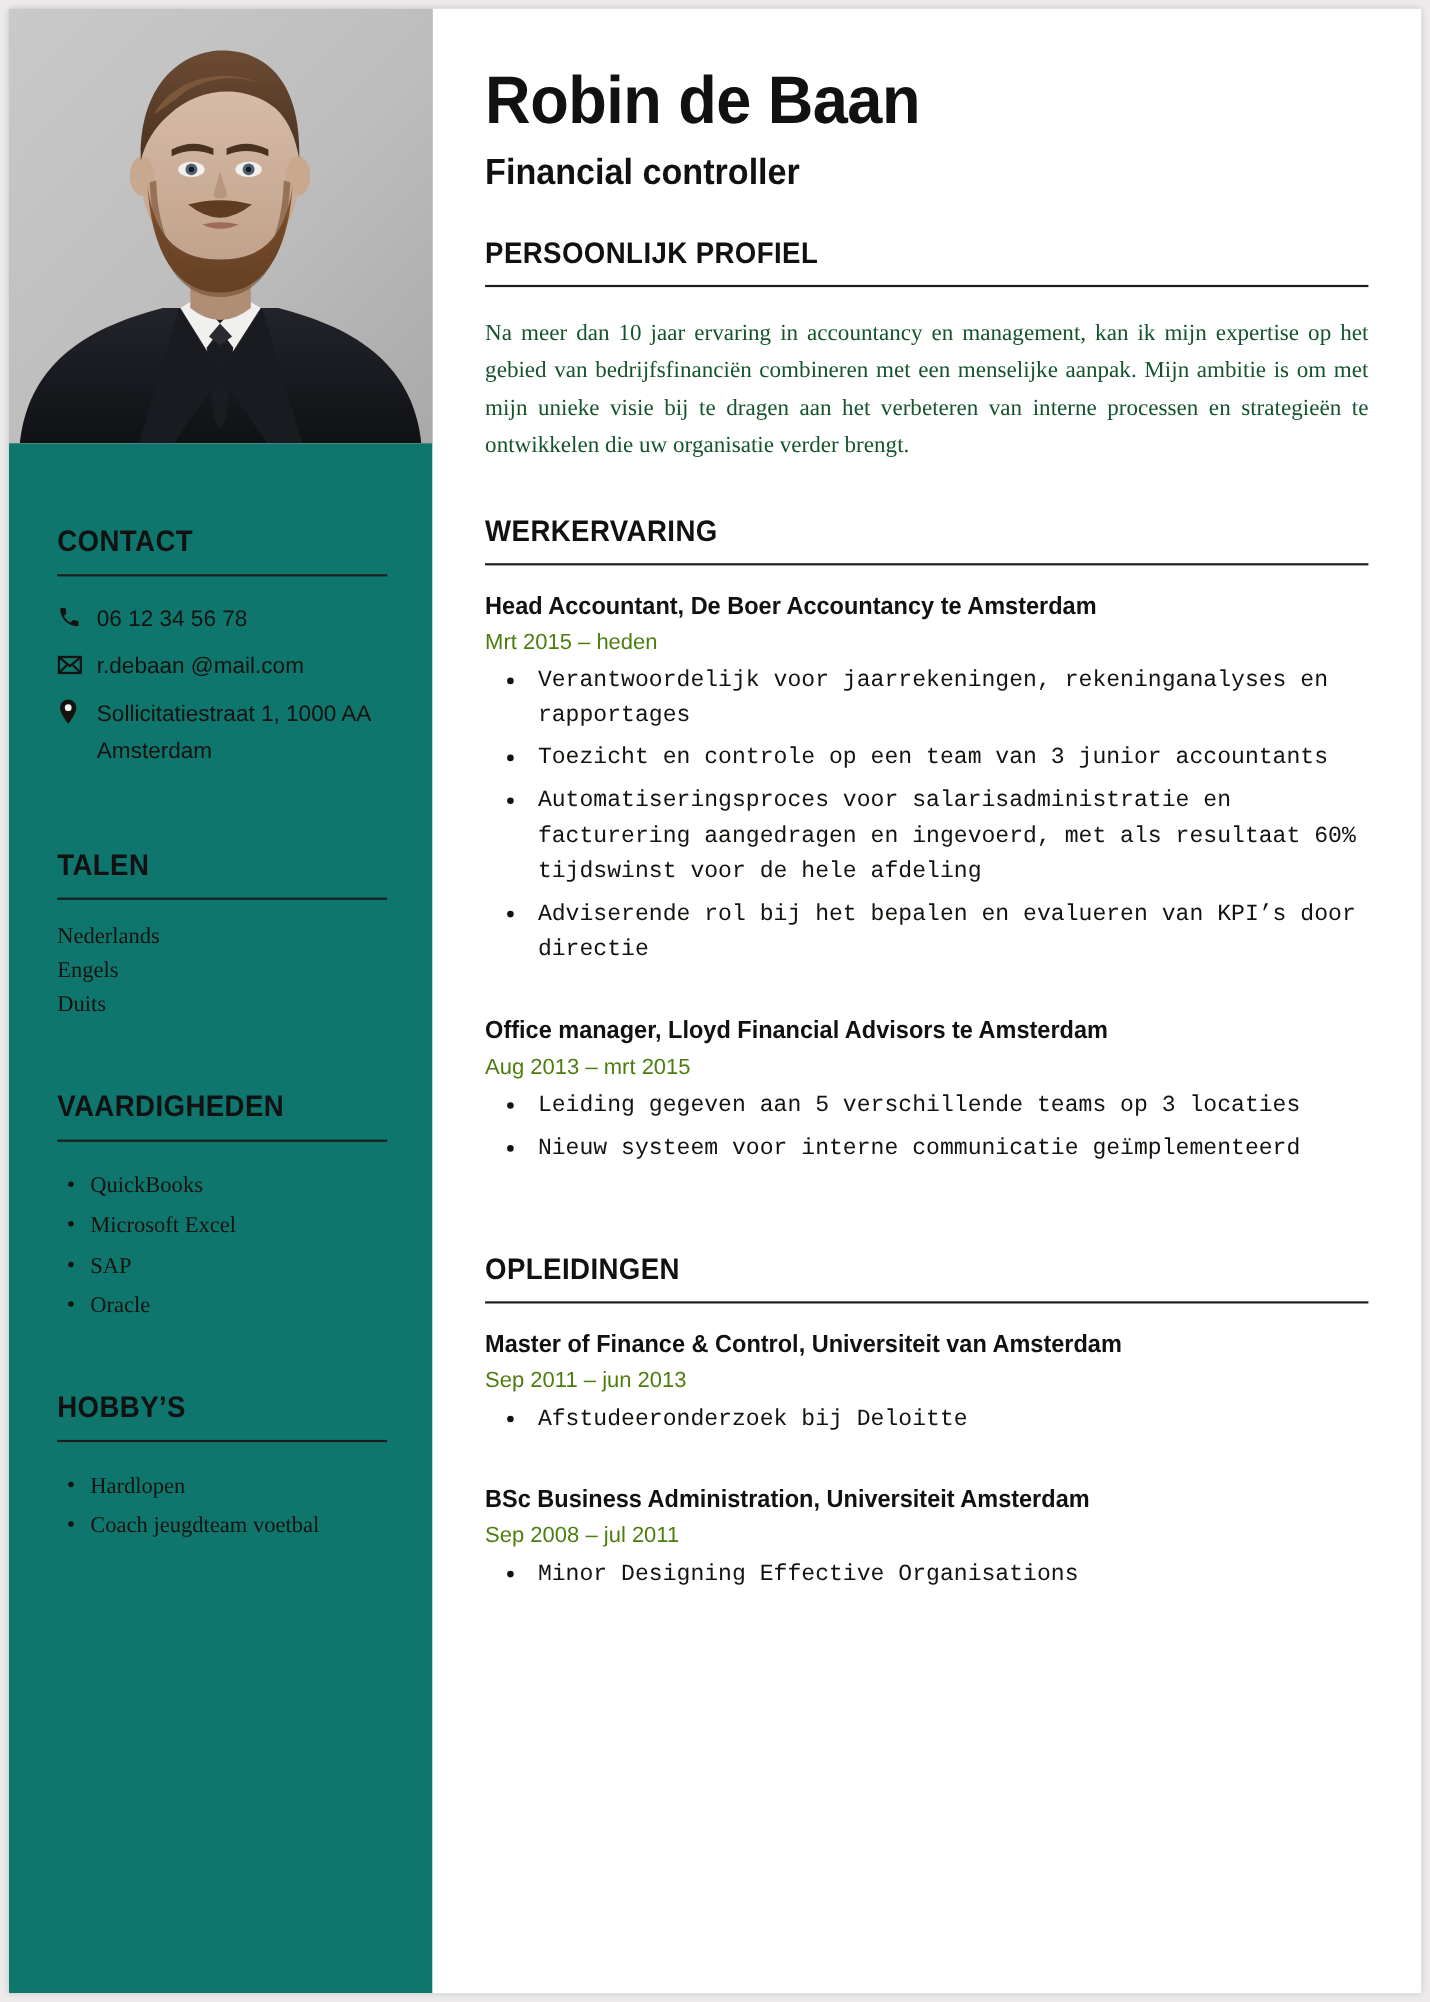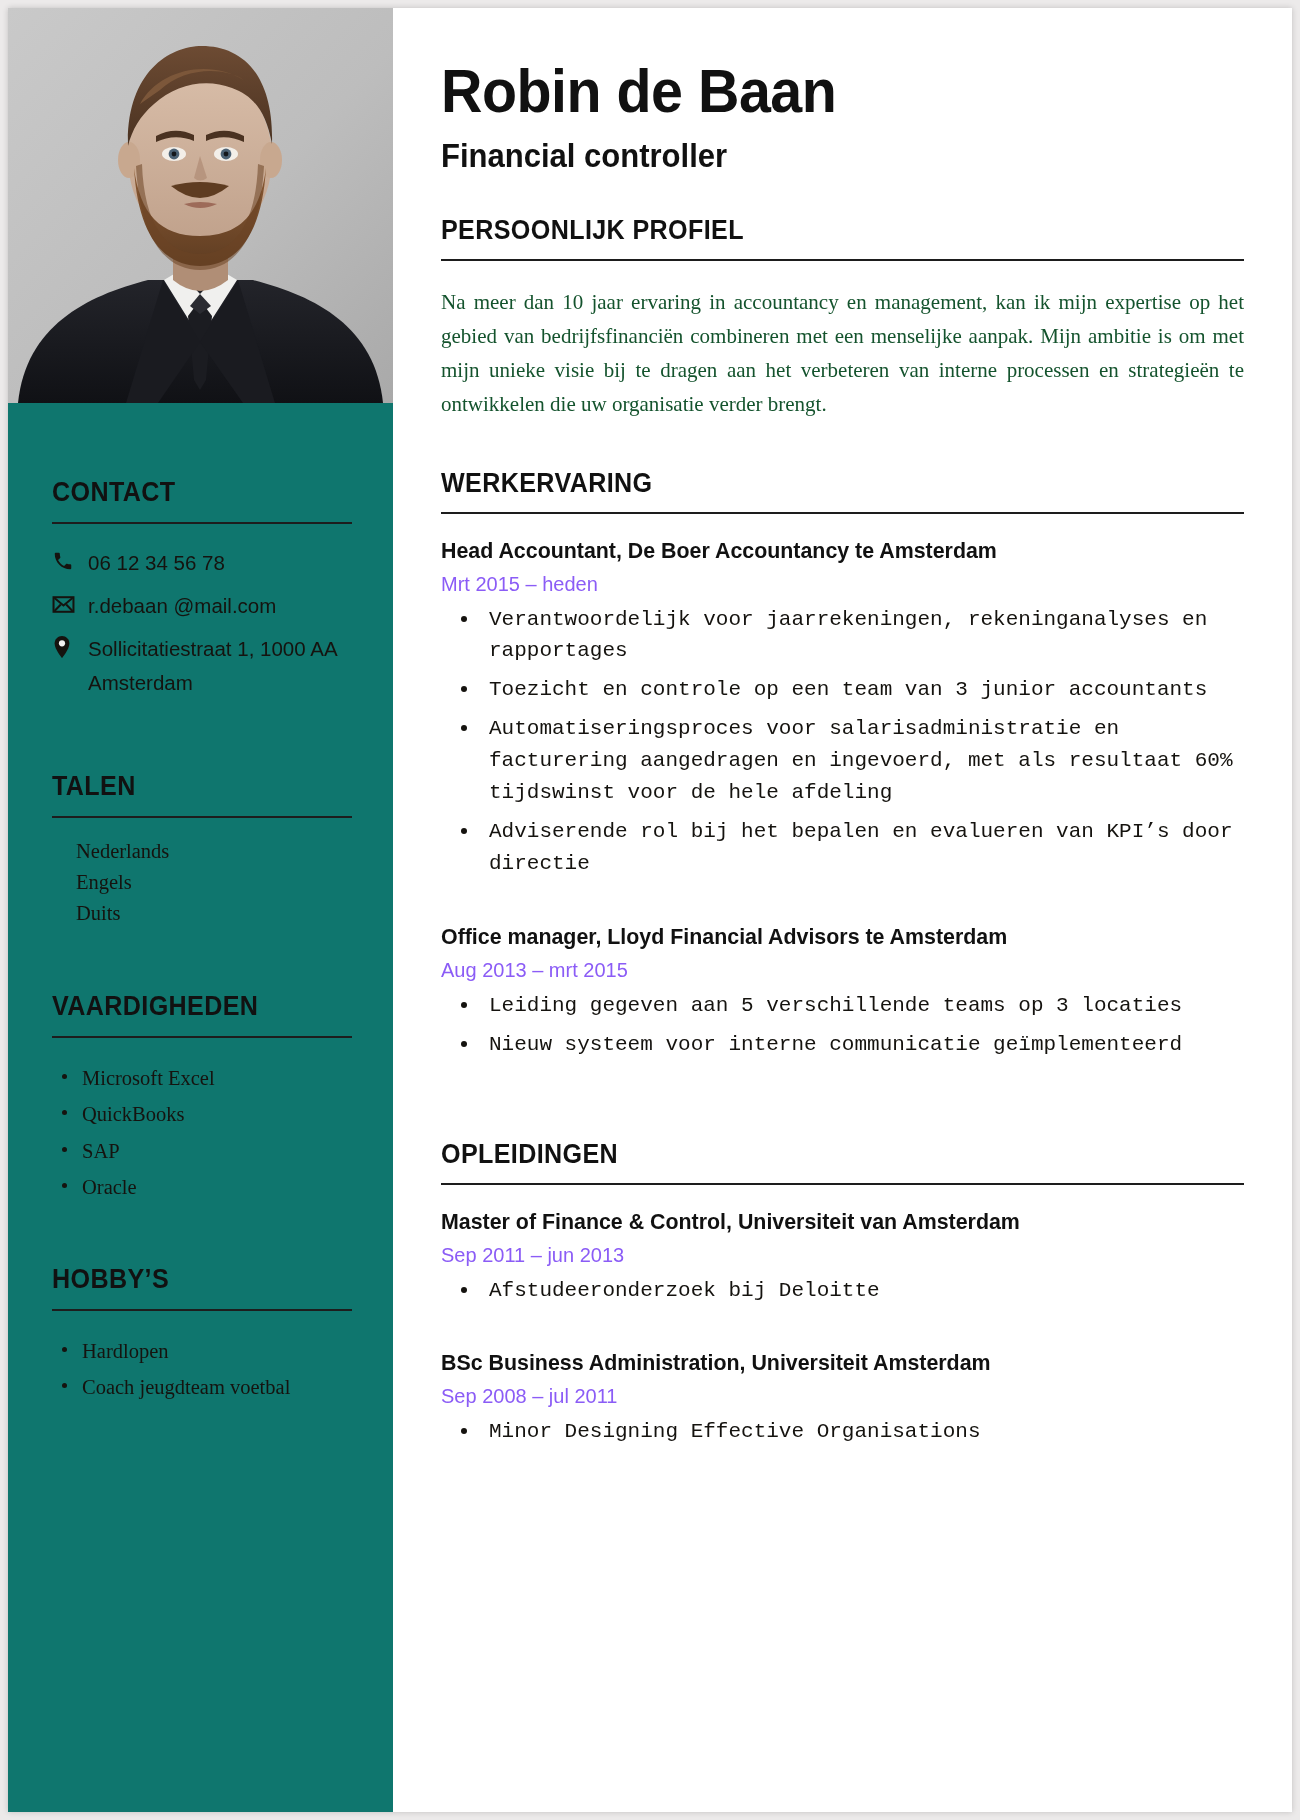--- a/index.html
+++ b/index.html
@@ -61,21 +61,21 @@
   }
   .sec-gap-a{height:74px;}
   .sec-gap-b{height:62px;}
   .sec-gap-c{height:58px;}
 
   
   .lang-row{display:flex;align-items:center;margin-bottom:8px;}
   .lang-name{
     font-family:"Liberation Serif",serif;
     font-size:20.5px;color:#15130f;
-    width:122px;min-width:122px;margin-left:24px;
+    width:122px;min-width:122px;
   }
   .lang-track{flex:1;height:13px;position:relative;}
   .lang-fill{
     height:13px;border-radius:7px;background:#2b3040;
   }
   
   .s-list{list-style:none;margin:0;padding:0;}
   .s-list li{
     font-family:"Liberation Serif",serif;
     font-size:20.5px;line-height:1.78;
@@ -123,21 +123,21 @@
   }
   .entry{margin-bottom:8px;}
   .entry-title{
     font-family:"Liberation Sans",sans-serif;
     font-weight:700;font-size:22.5px;color:#111;
     margin:0 0 9px 0;
     transform:scaleX(.95);transform-origin:left center;
   }
   .entry-date{
     font-family:"Liberation Sans",sans-serif;
-    font-size:20px;color:#8b5cf6;
+    font-size:20px;color:#4d7c0f;
     margin:0 0 8px 0;
   }
   .m-list{list-style:none;margin:0 0 0 0;padding:0;}
   .m-list li{
     font-family:Liberation Mono, monospace;
     font-size:21px;line-height:1.52;
     color:#15130f;
     position:relative;padding-left:48px;margin-bottom:7px;
   }
   .m-list li:before{
@@ -292,22 +292,22 @@
           </div>
         </div>
       </section>
 
       <div class="sec-gap-c"></div>
 
       <section>
         <h2 class="side-h">VAARDIGHEDEN</h2>
         <hr class="side-rule">
         <ul class="s-list">
+          <li>QuickBooks</li>
           <li>Microsoft Excel</li>
-          <li>QuickBooks</li>
           <li>SAP</li>
           <li>Oracle</li>
         </ul>
       </section>
 
       <div class="sec-gap-c"></div>
 
       <section>
         <h2 class="side-h">HOBBY’S</h2>
         <hr class="side-rule">

